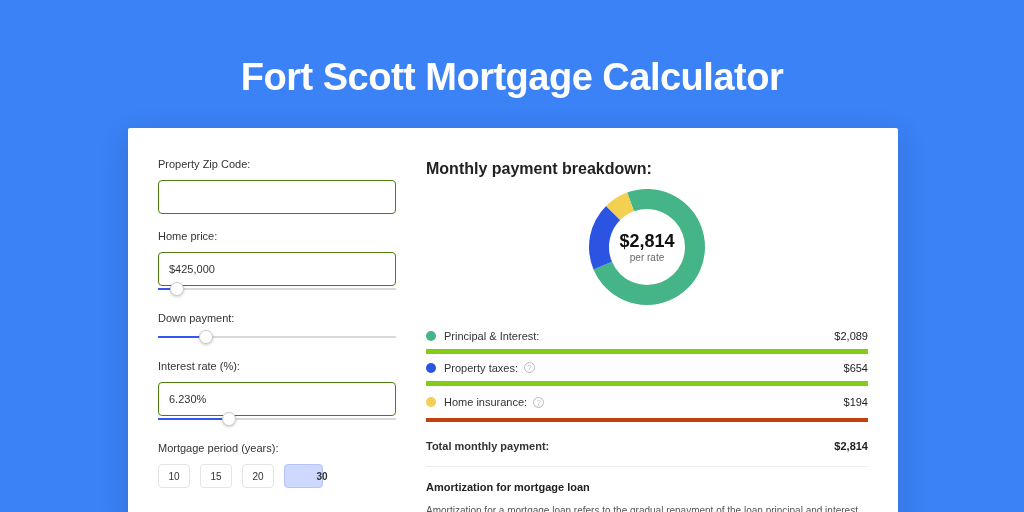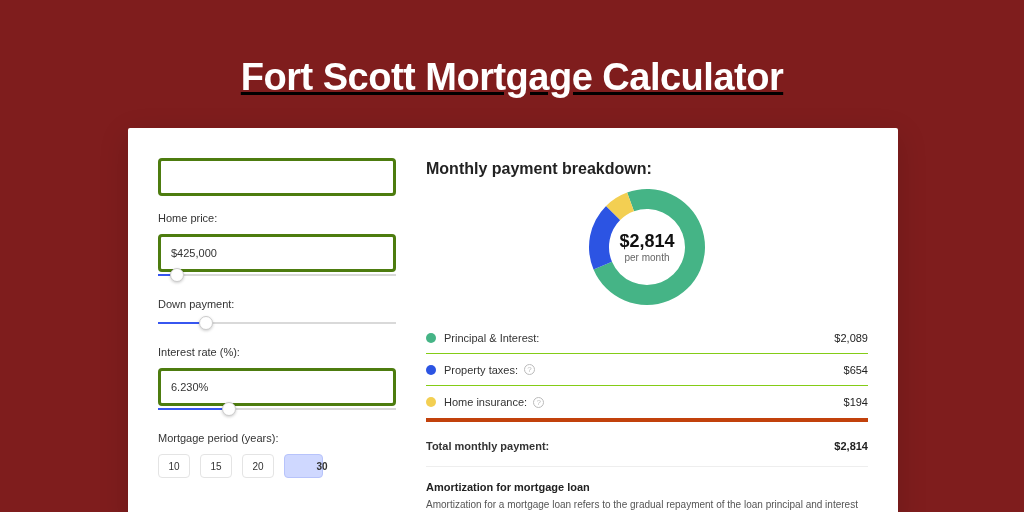--- a/index.html
+++ b/index.html
@@ -1,63 +1,64 @@
 <!DOCTYPE html>
 <html><head>
 <meta charset="utf-8">
 <style>
 * { box-sizing: border-box; margin: 0; padding: 0; }
 html, body { width: 1024px; height: 512px; overflow: hidden; font-family: -apple-system, BlinkMacSystemFont, "Segoe UI", Arial, sans-serif; }
-.backdrop { width: 1024px; height: 512px; background: #7f1d1d; position: relative; text-decoration: underline; }
+.backdrop { width: 1024px; height: 512px; background: #3b82f6; position: relative; }
 .title { text-align: center; color: #fff; font-size: 38px; font-weight: 700; padding-top: 56px; letter-spacing: -0.5px; }
 .panel { position: absolute; top: 128px; left: 128px; width: 770px; height: 400px; background: #fff; border-radius: 2px; box-shadow: 0 8px 30px rgba(0,0,0,0.15); padding: 30px 30px 0 30px; display: flex; gap: 30px; }
 .left { width: 238px; flex-shrink: 0; }
 .right { flex: 1; }
 .field-label { font-size: 11px; color: #333; margin-bottom: 10px; }
-.input { width: 100%; height: 28px; border: 3px solid #4d7c0f; border-radius: 4px; font-size: 11px; padding: 16px 10px; color: #333; }
+.input { width: 100%; height: 28px; border: 1px solid #4d7c0f; border-radius: 4px; font-size: 11px; padding: 16px 10px; color: #333; }
 .input::placeholder { color: #999; }
 .fld { margin-bottom: 16px; }
 .slider-track { position: relative; height: 12px; margin-top: -2px; }
 .slider-rail { position: absolute; left: 0; right: 0; top: 4px; height: 2px; background: #d9d9d9; }
 .slider-fill { position: absolute; left: 0; top: 4px; height: 2px; background: #3756f0; }
 .slider-thumb { position: absolute; top: -2px; width: 14px; height: 14px; background: #fff; border: 1px solid #ccc; border-radius: 50%; box-shadow: 0 1px 3px rgba(0,0,0,0.2); transform: translateX(-50%); }
 .dp-row { display: flex; gap: 8px; }
 .dp-row .input:first-child { flex: 1; }
 .dp-row .input:last-child { width: 72px; }
 .periods { display: flex; gap: 10px; }
 .period-btn { width: 32px; height: 24px; border: 1px solid #e4e4e4; border-radius: 4px; background: #fff; font-size: 10px; color: #333; display: flex; align-items: center; justify-content: center; cursor: pointer; }
 .period-btn.active { background: #cfd8ff; border-color: #b7c3fb; color: #333; font-weight:600;padding-left:37px; }
 .right-title { font-size: 16px; font-weight: 700; color: #222; margin-bottom: 6px; margin-top: 2px; }
 .donut-wrap { display: flex; justify-content: center; margin: 4px 0 12px 0; position: relative; }
 .donut-center { position: absolute; top: 50%; left: 50%; transform: translate(-50%, -50%); text-align: center; }
 .donut-amount { font-size: 18px; font-weight: 800; color: #111; }
 .donut-sub { font-size: 10px; color: #666; }
-.legend-row { display: flex; align-items: center; height: 32px; border-bottom: 1px solid #84cc16; }
+.legend-row { display: flex; align-items: center; height: 32px; border-bottom: 5px solid #84cc16; }
 .legend-row:last-of-type { border-bottom: none; }
 .legend-dot { width: 10px; height: 10px; border-radius: 50%; margin-right: 8px; flex-shrink: 0; }
 .legend-label { font-size: 11px; color: #333; flex: 1; display: flex; align-items: center; gap: 6px; }
 .legend-val { font-size: 11px; color: #222; }
 .total-row { display: flex; align-items: flex-end; height: 34px; border-top: 4px solid #c2410c; }
 .total-row .legend-label, .total-row .legend-val { font-weight: 700; }
 .info-icon { width: 11px; height: 11px; border: 1px solid #bbb; border-radius: 50%; color: #bbb; font-size: 8px; display: inline-flex; align-items: center; justify-content: center; }
 .amort { margin-top: 14px; border-top: 1px solid #eee; padding-top: 14px; }
-.amort-title { font-size: 11px; font-weight: 700; color: #222; margin-bottom: 4px; }
+.amort-title { font-size: 11px; font-weight: 700; color: #222; margin-bottom: 10px; }
 .amort-body { font-size: 10px; color: #555; line-height: 1.5; }
 </style>
 </head>
 <body>
 
 <div class="backdrop">
   <h1 class="title">Fort Scott Mortgage Calculator</h1>
 
   <div class="panel">
 
     <div class="left">
 
       <div class="fld">
+        <div class="field-label">Property Zip Code:</div>
         <input class="input" value="" style="">
       </div>
 
       <div class="fld">
         <div class="field-label">Home price:</div>
         <input class="input" value="$425,000" style="">
         <div class="slider-track">
           <div class="slider-rail"></div>
           <div class="slider-fill" style="width: 8%;"></div>
           <div class="slider-thumb" style="left: 8%;"></div>
@@ -101,21 +102,21 @@
       <div class="donut-wrap">
         <svg width="126" height="126" viewBox="0 0 126 126">
           <g transform="translate(63,63)" id="donut-g">
               <path d="M -19.88807283241618 -54.48361734514798 A 58 58 0 1 1 -53.466471624077904 22.479688878444737 L -35.02975727094759 14.728072023808622 A 38 38 0 1 0 -13.030116683307153 -35.6961630882004 Z" fill="#45b486"></path>
               <path d="M -53.466471624077904 22.479688878444737 A 58 58 0 0 1 -40.92067420919638 -41.103508636913354 L -26.81009689568039 -26.929884969012196 A 38 38 0 0 0 -35.02975727094759 14.728072023808622 Z" fill="#2c54e3"></path>
               <path d="M -40.92067420919638 -41.103508636913354 A 58 58 0 0 1 -19.888072832416167 -54.483617345147984 L -13.030116683307146 -35.6961630882004 A 38 38 0 0 0 -26.81009689568039 -26.929884969012196 Z" fill="#f3cf52"></path>
             </g>
         </svg>
         <div class="donut-center">
           <div class="donut-amount">$2,814</div>
-          <div class="donut-sub">per month</div>
+          <div class="donut-sub">per rate</div>
         </div>
       </div>
 
       <div id="legend">
           <div class="legend-row">
             <span class="legend-dot" style="background: rgb(69, 180, 134);"></span>
             <span class="legend-label">Principal &amp; Interest:</span>
             <span class="legend-val">$2,089</span>
           </div>
           <div class="legend-row">

